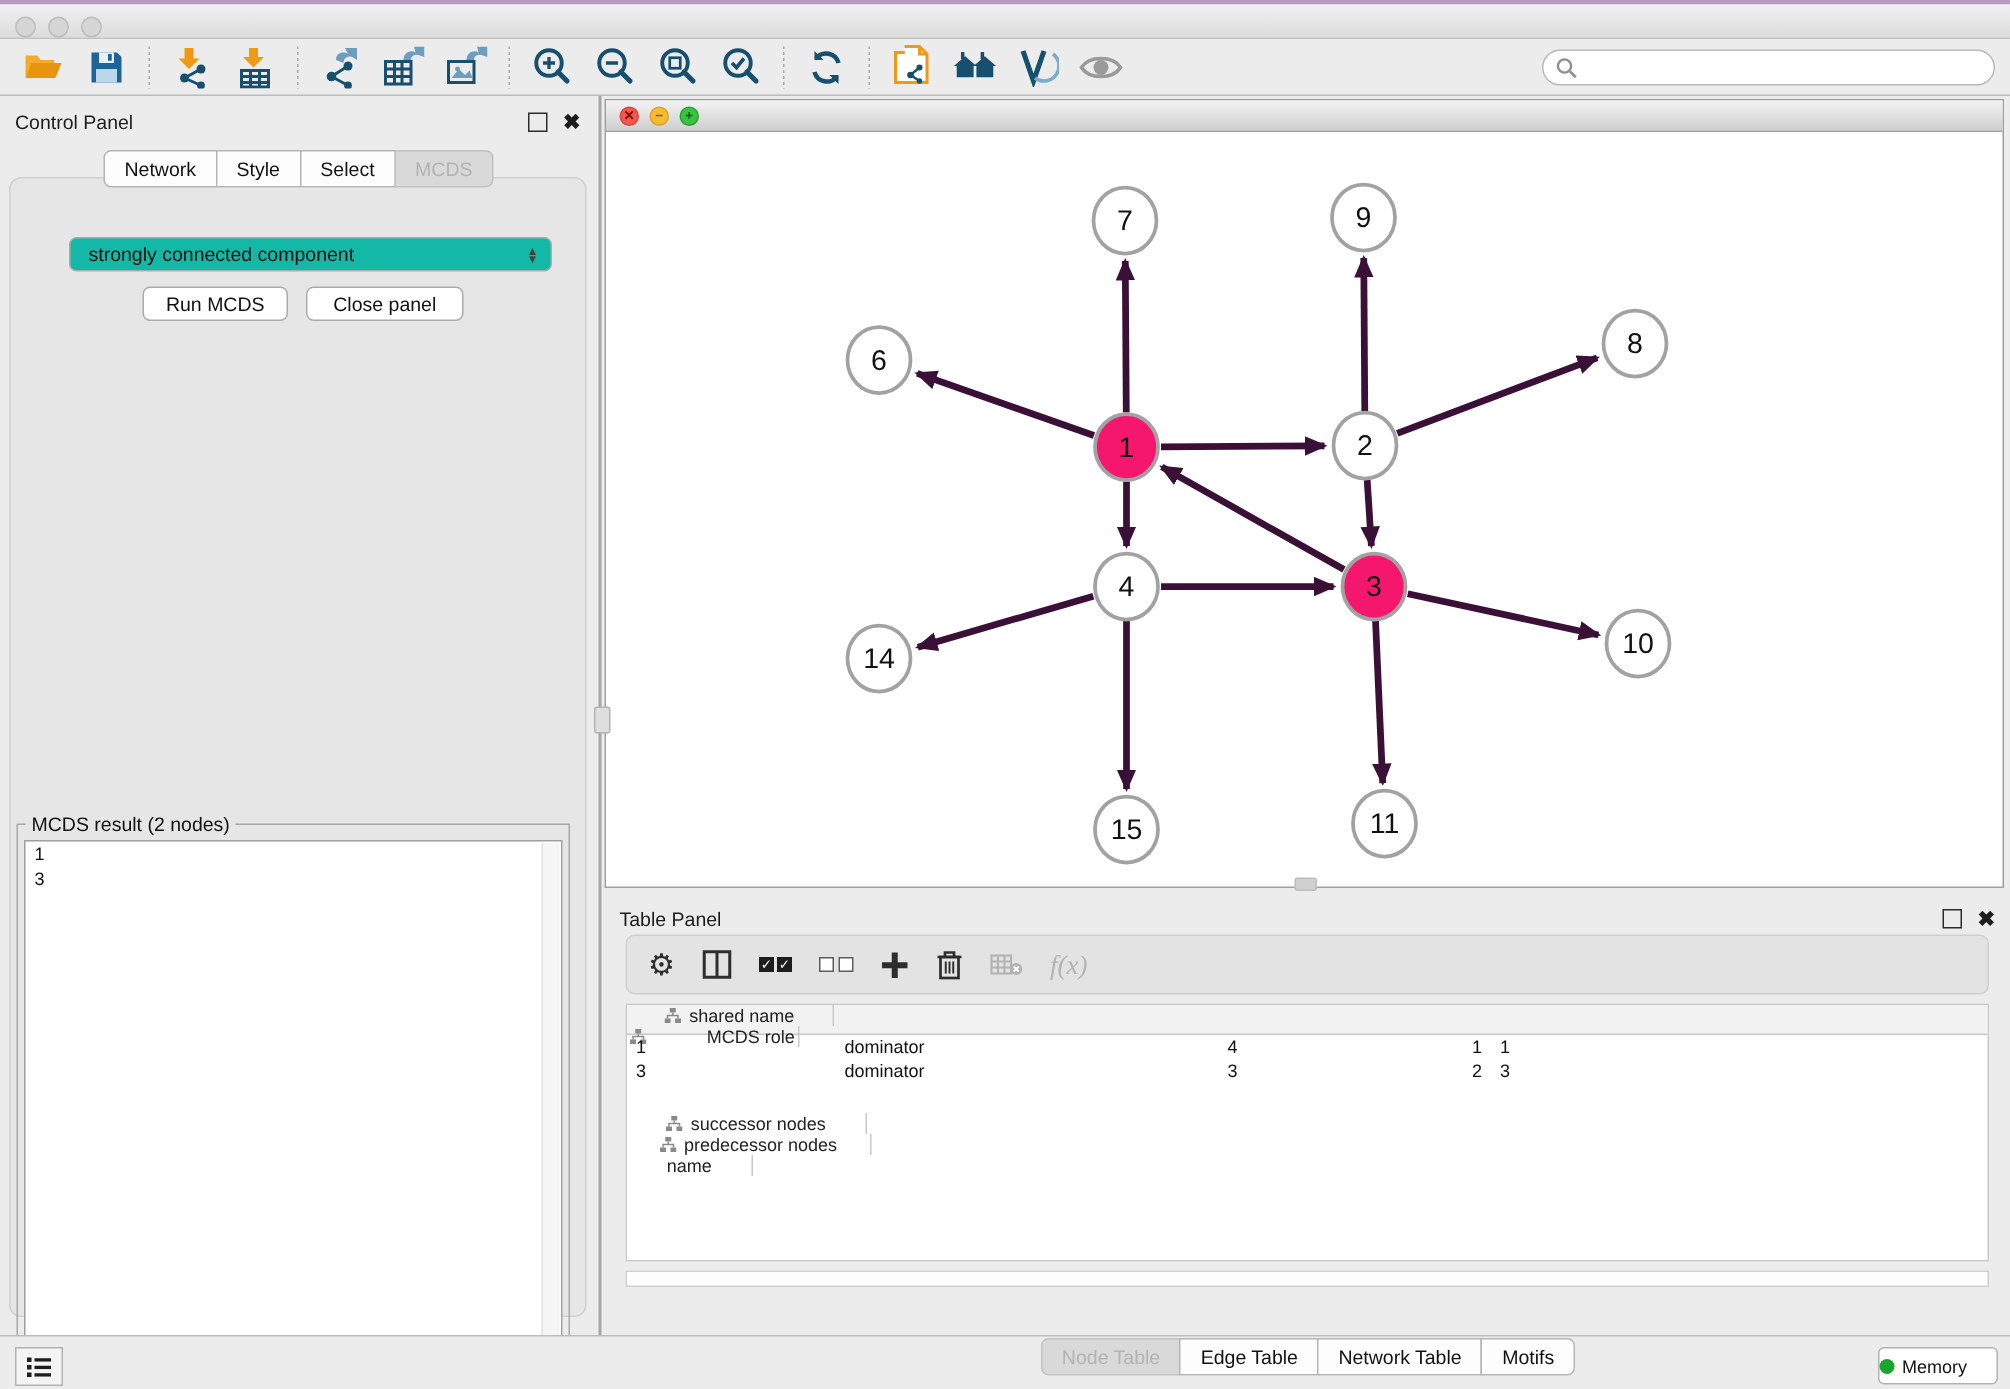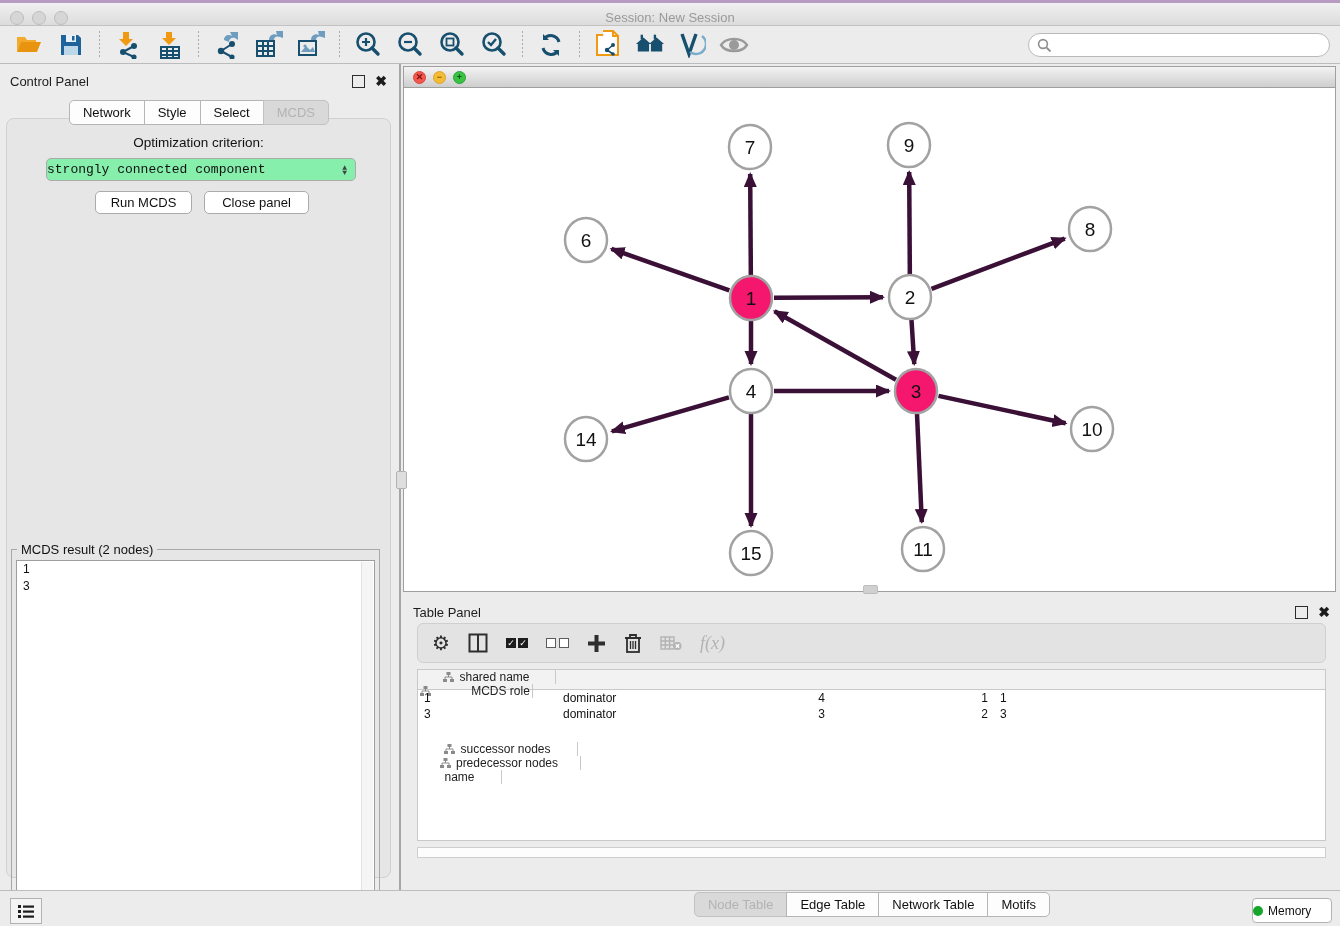--- a/index.html
+++ b/index.html
@@ -28,22 +28,22 @@
   .close-x{font-size:14px;font-weight:bold;color:#1c1c1c;line-height:11px;}
   .tabbar{display:flex;justify-content:center;position:relative;z-index:3;}
   .tab{font-size:13px;color:#111;background:#fdfdfd;border:1px solid #b5b5b5;
     padding:4px 13px;margin-right:-1px;}
   .tab:first-child{border-radius:5px 0 0 5px;}
   .tab:last-child{border-radius:0 5px 5px 0;}
   .tab.active{background:#d9d9d9;color:#b3b3b3;border-color:#c2c2c2;}
   #cp-inner{left:6px;top:54px;width:383px;height:758px;background:#e6e6e6;
     border:1px solid #d0d0d0;border-radius:8px;}
   #opt-label{top:16px;width:100%;text-align:center;font-size:13.5px;color:#111;}
-  #criterion-select{left:39px;top:39px;width:308px;height:21px;background:#86efac;border:1px solid #ababab;
-    border-radius:5px;display:flex;align-items:center;font-size:13px;color:#111;font-family:Liberation Mono, monospace;}
+  #criterion-select{left:39px;top:39px;width:308px;height:21px;background:#14b8a6;border:1px solid #ababab;
+    border-radius:5px;display:flex;align-items:center;font-size:13px;color:#111;padding-left:12px;}
   #criterion-stepper{position:absolute;right:8px;display:flex;flex-direction:column;line-height:5px;
     font-size:8px;color:#444;}
   .btn{background:#fff;border:1px solid #ababab;border-radius:5px;font-size:13px;color:#111;
     height:21px;display:flex;align-items:center;justify-content:center;}
   #run-btn{left:88px;top:72px;width:95px;}
   #close-panel-btn{left:197px;top:72px;width:103px;}
   #mcds-fieldset{left:4px;top:430px;width:367px;height:380px;border:1px solid #a8a8a8;}
   #mcds-legend{position:absolute;top:-8px;left:5px;background:#e6e6e6;padding:0 4px;
     font-size:13px;color:#111;}
   #mcds-list{position:absolute;left:4px;top:10px;right:4px;bottom:6px;background:#fff;
@@ -105,21 +105,20 @@
 </head>
 <body>
 
 <div class="abs" id="desk-strip"></div>
 <div class="abs" id="titlebar">
   <div class="abs" id="main-lights">
     <span class="tl-dot"></span>
     <span class="tl-dot"></span>
     <span class="tl-dot"></span>
   </div>
-  <div class="abs" id="window-title">Session: New Session</div>
 </div>
 
 <div class="abs" id="toolbar">
   <span class="tb-icon">
     <svg width="28" height="24" viewBox="0 0 28 24">
         <path d="M2 4h8l2 3h9v3H6L2 19z" fill="#f3ab2e"></path>
         <path d="M2 19 6 9h20l-4 10z" fill="#e8940f"></path>
       </svg>
   </span>
   <span class="tb-icon">
@@ -260,21 +259,20 @@
     <span class="float-box"></span>
     <span class="close-x">✖</span>
   </div>
   <div class="tabbar" style="margin-top:6px;">
     <span class="tab">Network</span>
     <span class="tab">Style</span>
     <span class="tab">Select</span>
     <span class="tab active">MCDS</span>
   </div>
   <div class="abs" id="cp-inner">
-    <div class="abs" id="opt-label">Optimization criterion:</div>
     <div class="abs" id="criterion-select">
       <span>strongly connected component</span>
       <span id="criterion-stepper">
           <span>▲</span>
           <span>▼</span>
         </span>
     </div>
     <div class="abs btn" id="run-btn">Run MCDS</div>
     <div class="abs btn" id="close-panel-btn">Close panel</div>
     <div class="abs" id="mcds-fieldset">

